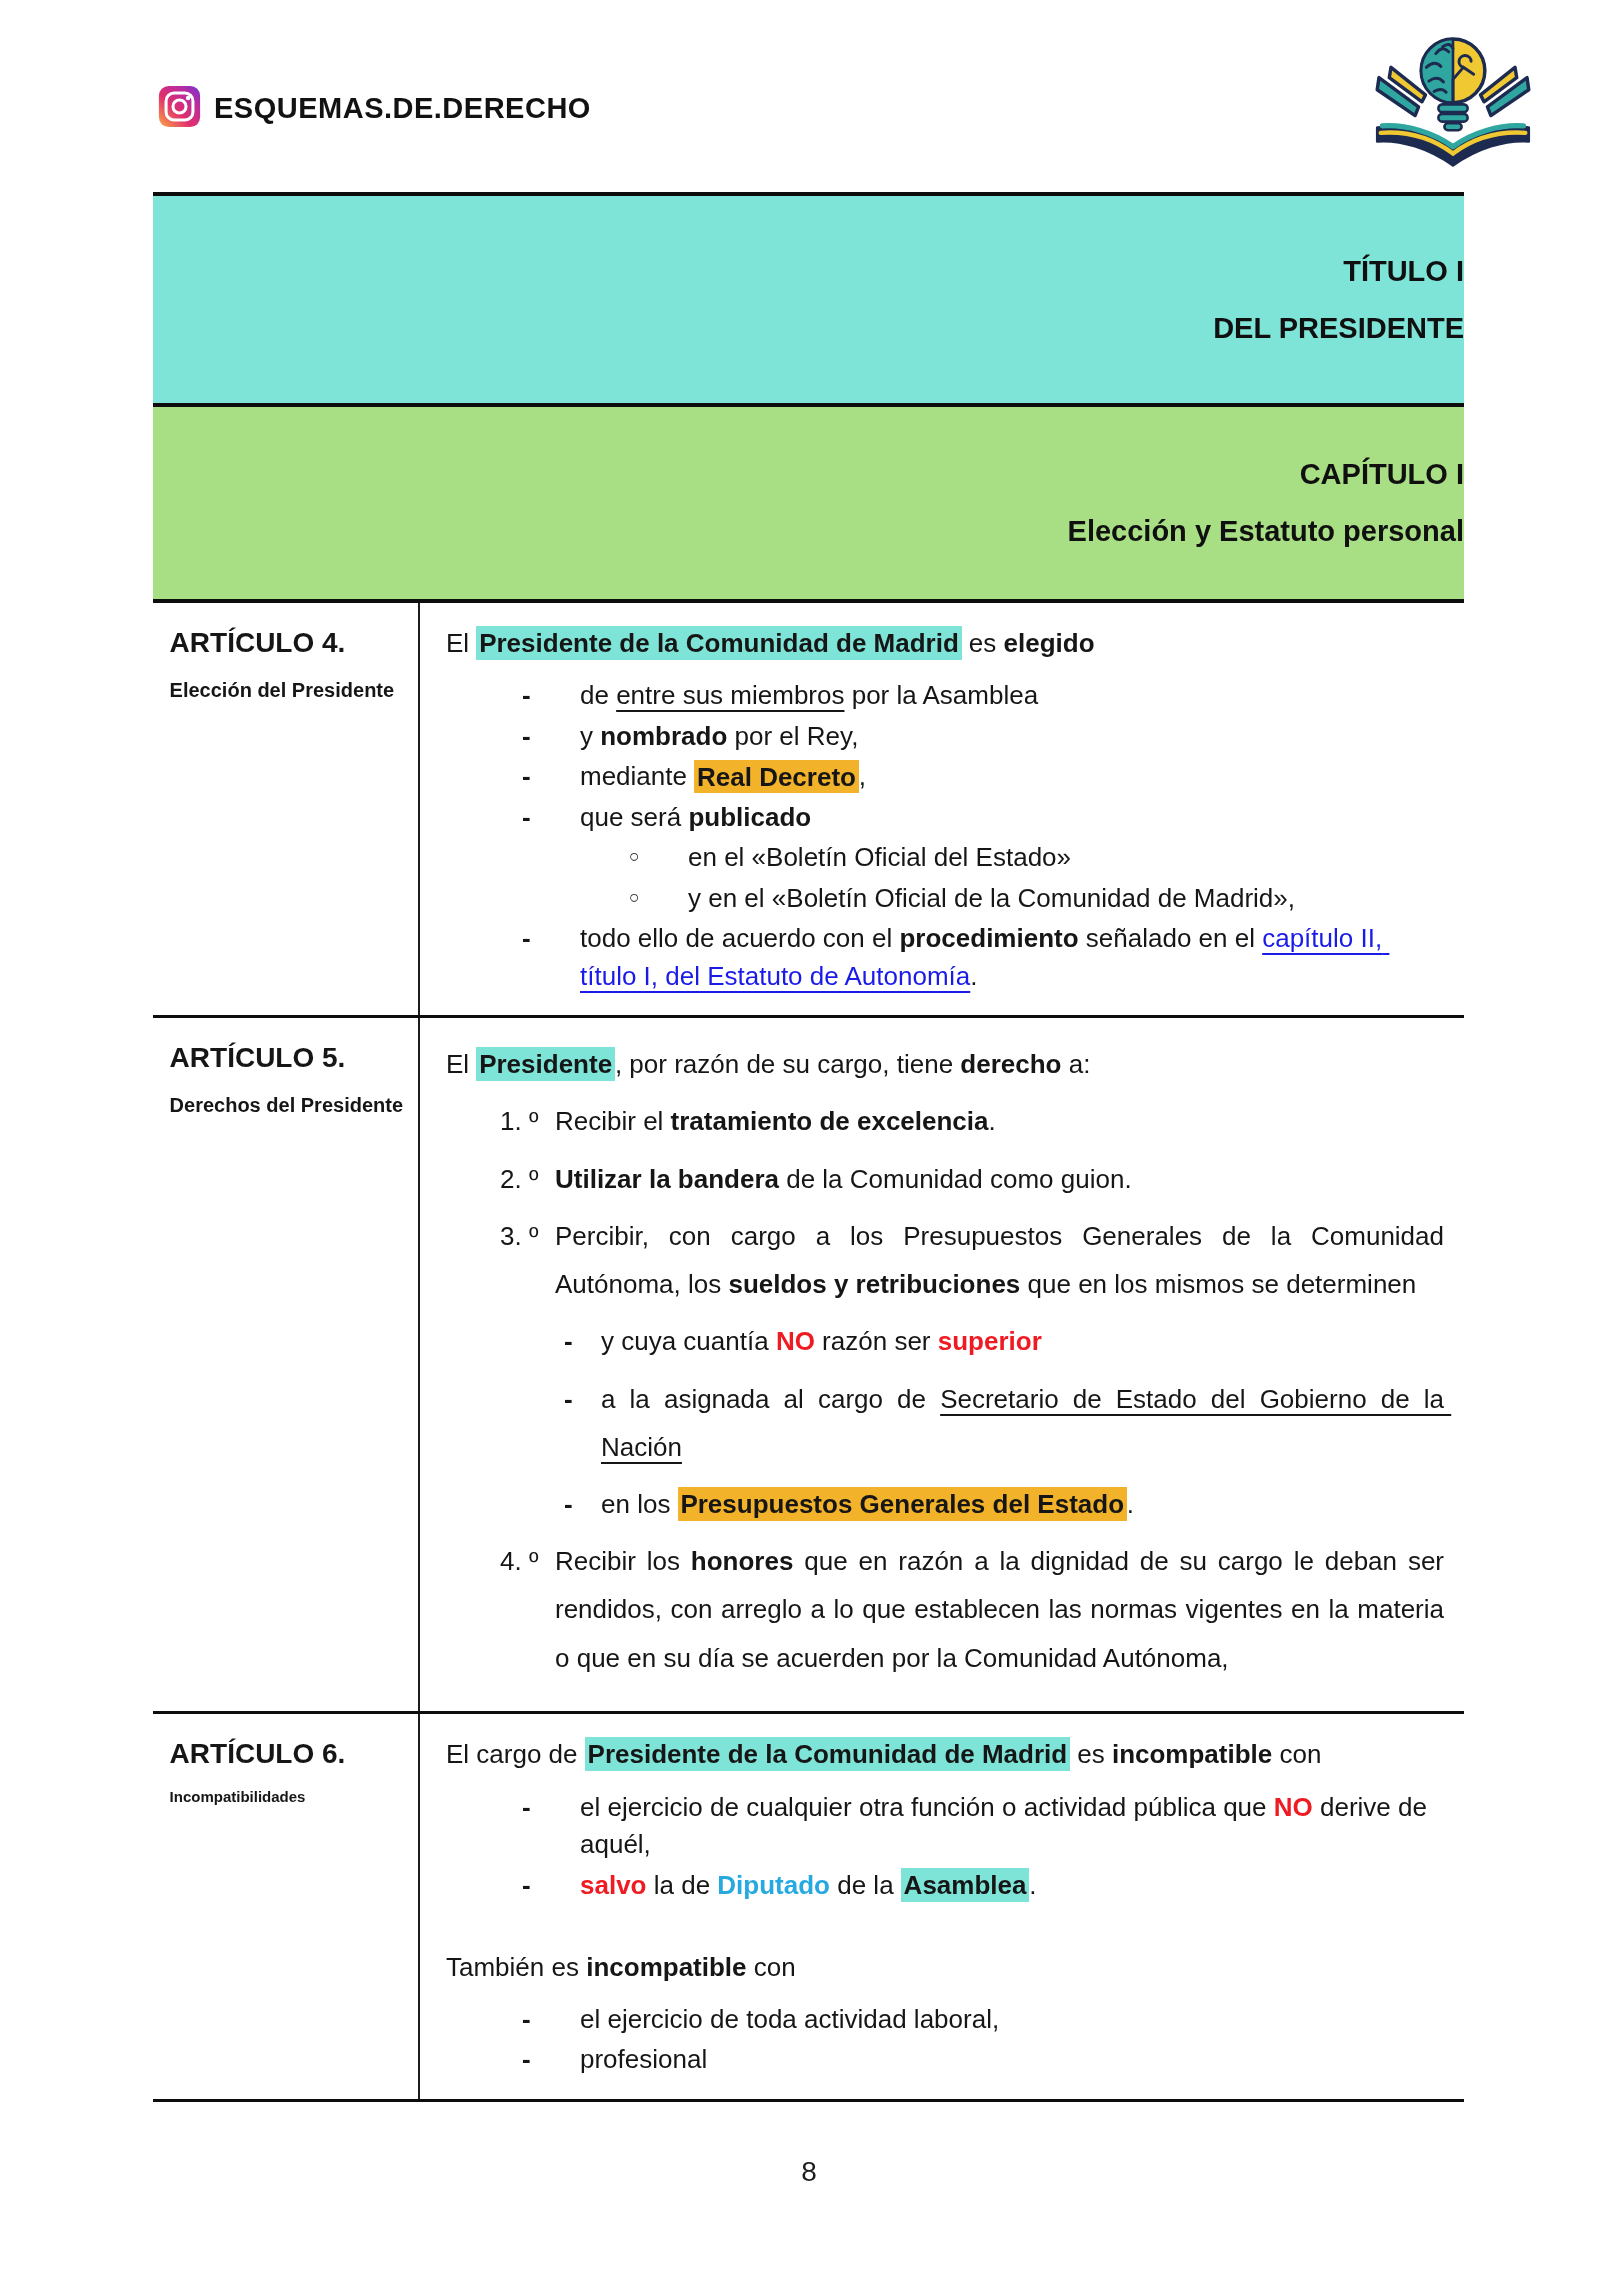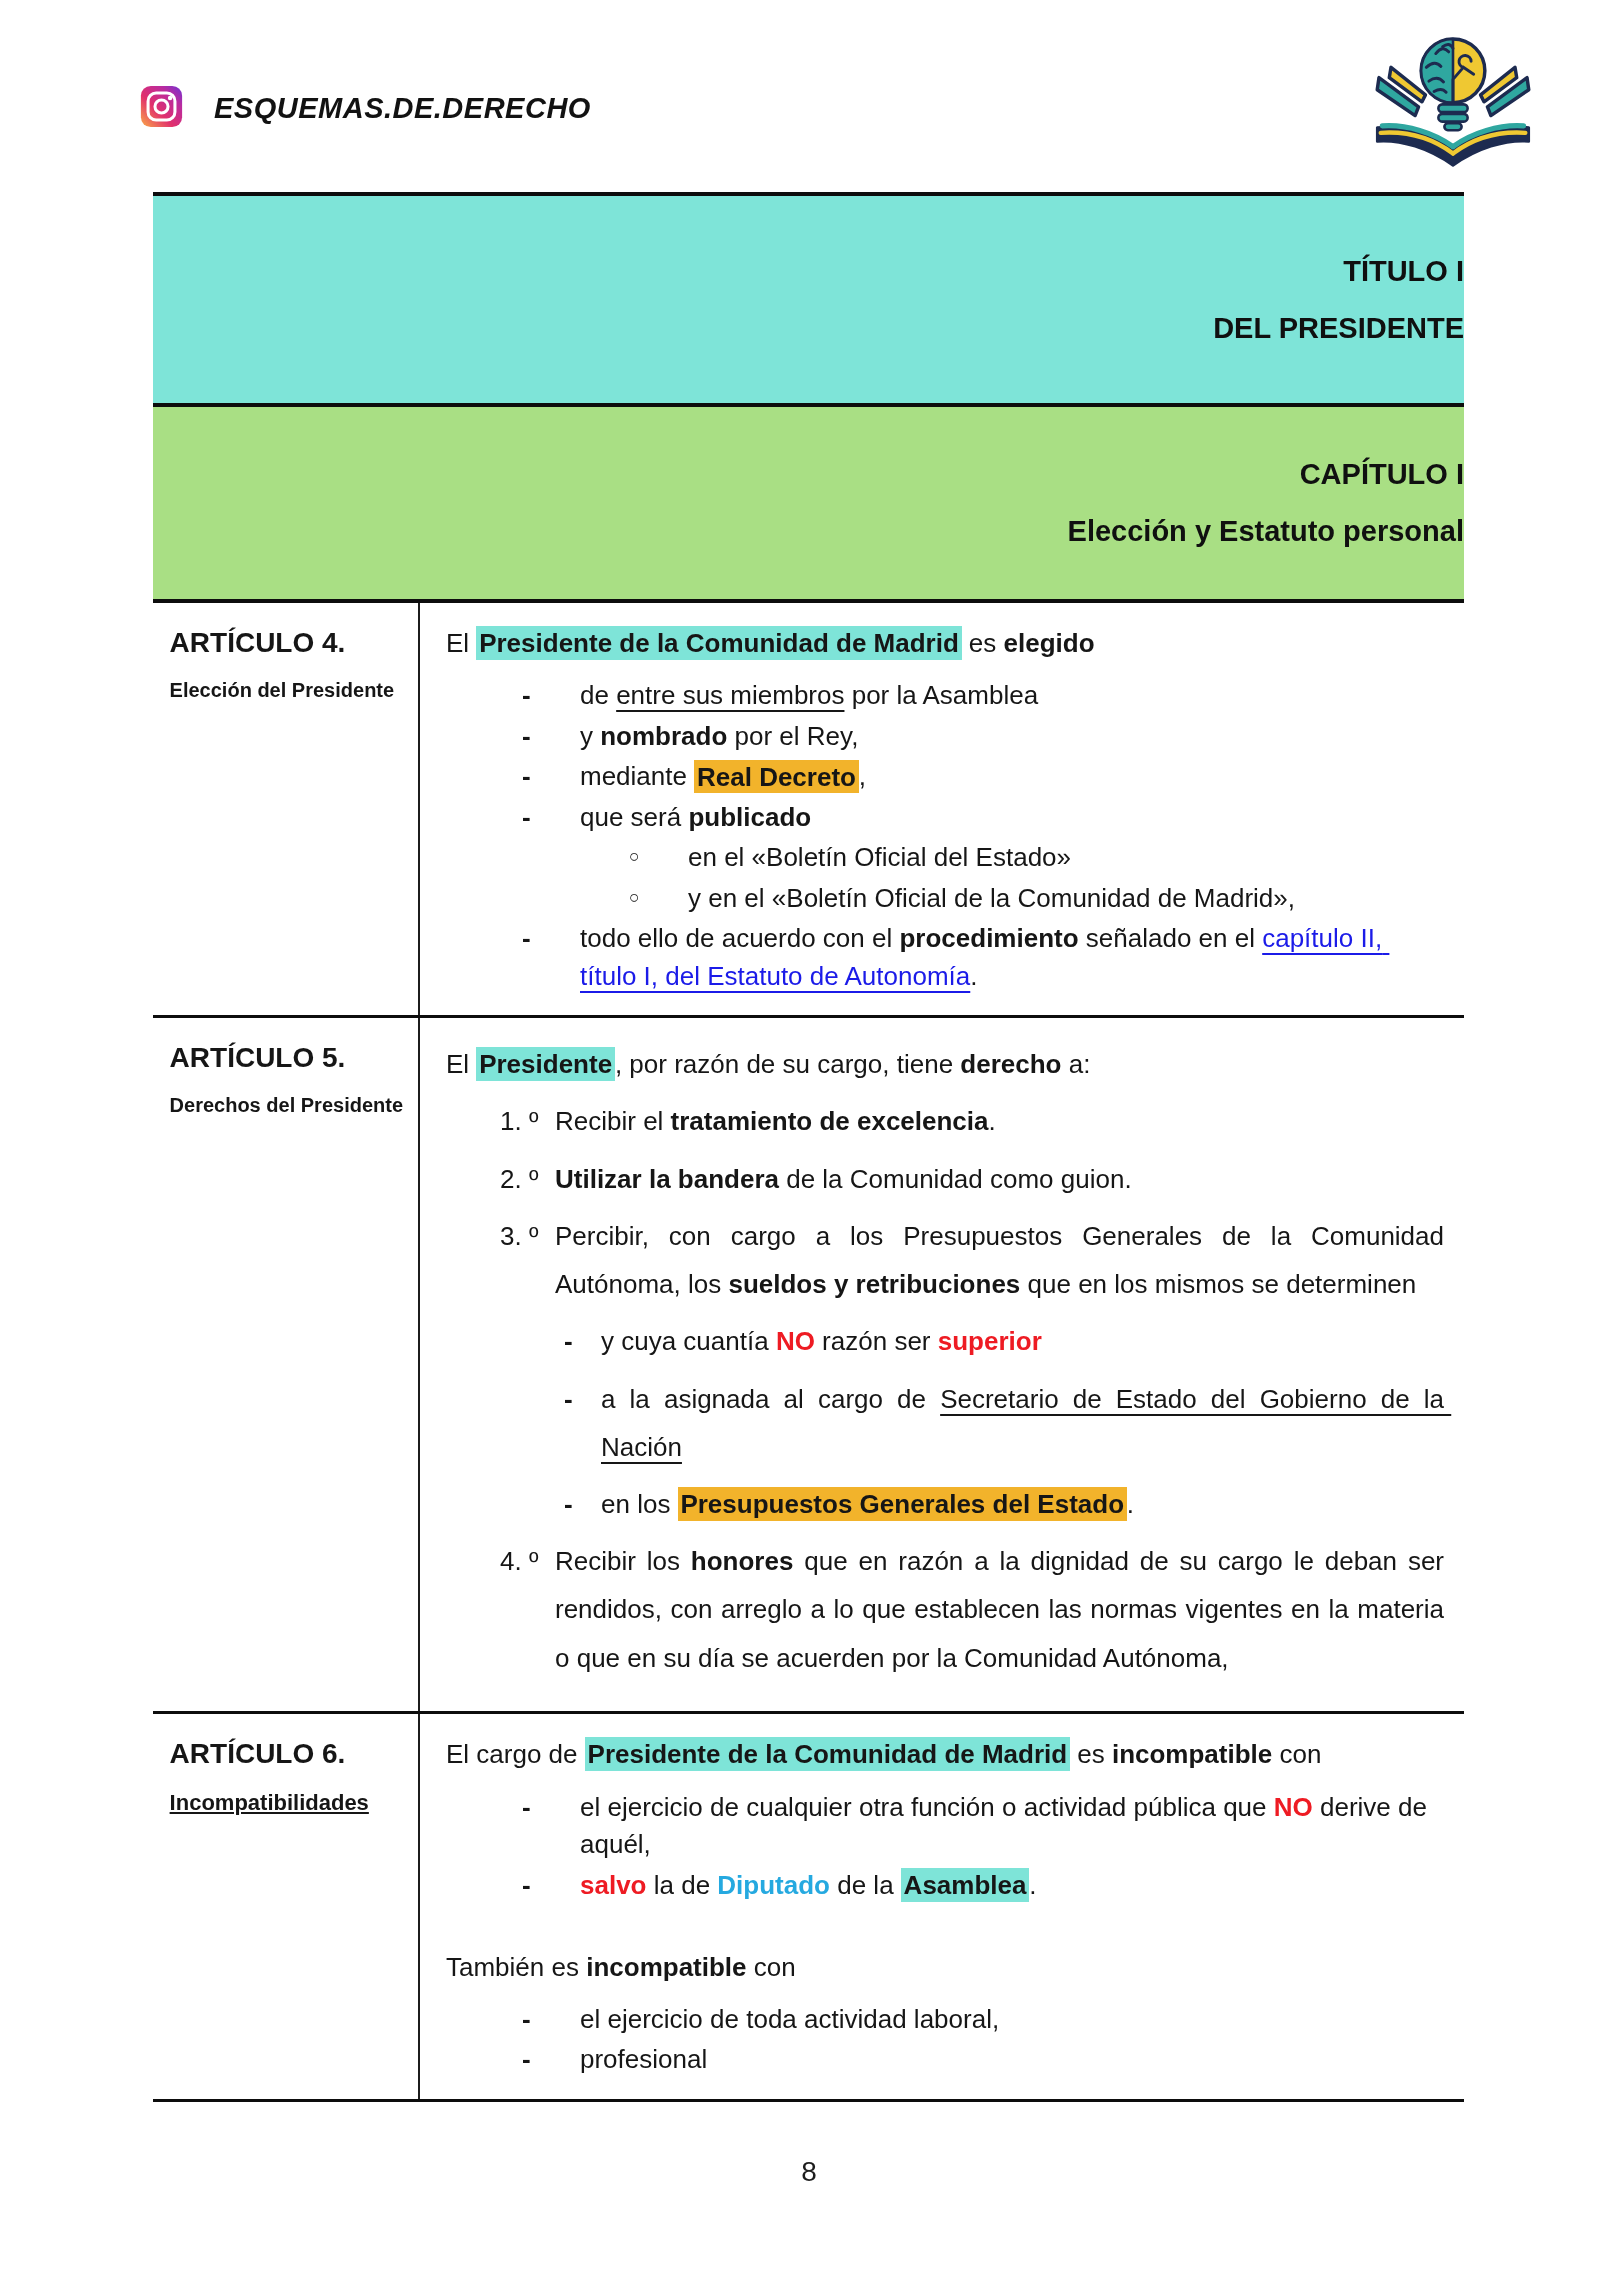--- a/index.html
+++ b/index.html
@@ -6,41 +6,41 @@
     --teal:#7EE4D8; --green:#A9DF84; --orange:#F2B32B; --red:#EE1B23;
     --cyan:#25A9E0; --link:#1B1BE8; --text:#161616; --border:#0D0D0D;
   }
   *{box-sizing:border-box;}
   html,body{margin:0;padding:0;}
   body{font-family:"Liberation Sans","DejaVu Sans",sans-serif;background:#ffffff;color:var(--text);}
   .page{position:relative;width:1618px;height:2288px;background:#ffffff;overflow:hidden;}
 
   
   .page-header{position:relative;height:192px;}
-  .brand{position:absolute;left:140px;top:85px;display:flex;align-items:center;gap:31px;font-style:italic;}
+  .brand{position:absolute;left:158px;top:85px;display:flex;align-items:center;gap:13px;}
   .brand-text{font-size:29px;font-weight:700;letter-spacing:0.5px;color:#121212;}
   .corner-logo{position:absolute;right:78px;top:26px;width:174px;height:155px;}
 
   
   .doc-table{margin:0 153px;width:1311px;}
   .block-title,.block-chapter{
     display:flex;flex-direction:column;align-items:flex-end;justify-content:center;
     row-gap:24px;text-align:center;font-weight:700;font-size:29px;color:#101010;
   }
   .block-title{background:var(--teal);height:215px;border-top:4.6px solid var(--border);border-bottom:4.6px solid var(--border);}
   .block-chapter{background:var(--green);height:196px;border-bottom:4.6px solid var(--border);}
 
   .row{display:flex;border-bottom:3.7px solid var(--border);}
   .row-0{min-height:395px;}
   .row-1{min-height:696px;}
   .row-2{min-height:349px;}
   .row-left{width:265px;flex:0 0 265px;padding:24px 11px 0 16.6px;}
   .article-label{font-size:28px;font-weight:700;margin-bottom:14.8px;}
   .article-subtitle{font-size:20px;font-weight:700;line-height:1.62;}
-  .row-2 .article-subtitle{font-size:22px;text-decoration:underline;}
+  .row-2 .article-subtitle{font-size:15px;}
   .row-right{flex:1;border-left:2.8px solid #1c1c1c;padding:22px 20px 16.6px 26px;font-size:26px;}
 
   
   .blk{position:relative;line-height:1.45;margin-bottom:2.8px;}
   .blk-p{margin-bottom:14.8px;}
   .blk.gap{margin-top:44px;}
   .row-1 .blk{line-height:1.85;margin-bottom:9.2px;}
   .justify{text-align:justify;}
 
   .blk-dash{padding-left:134px;}

